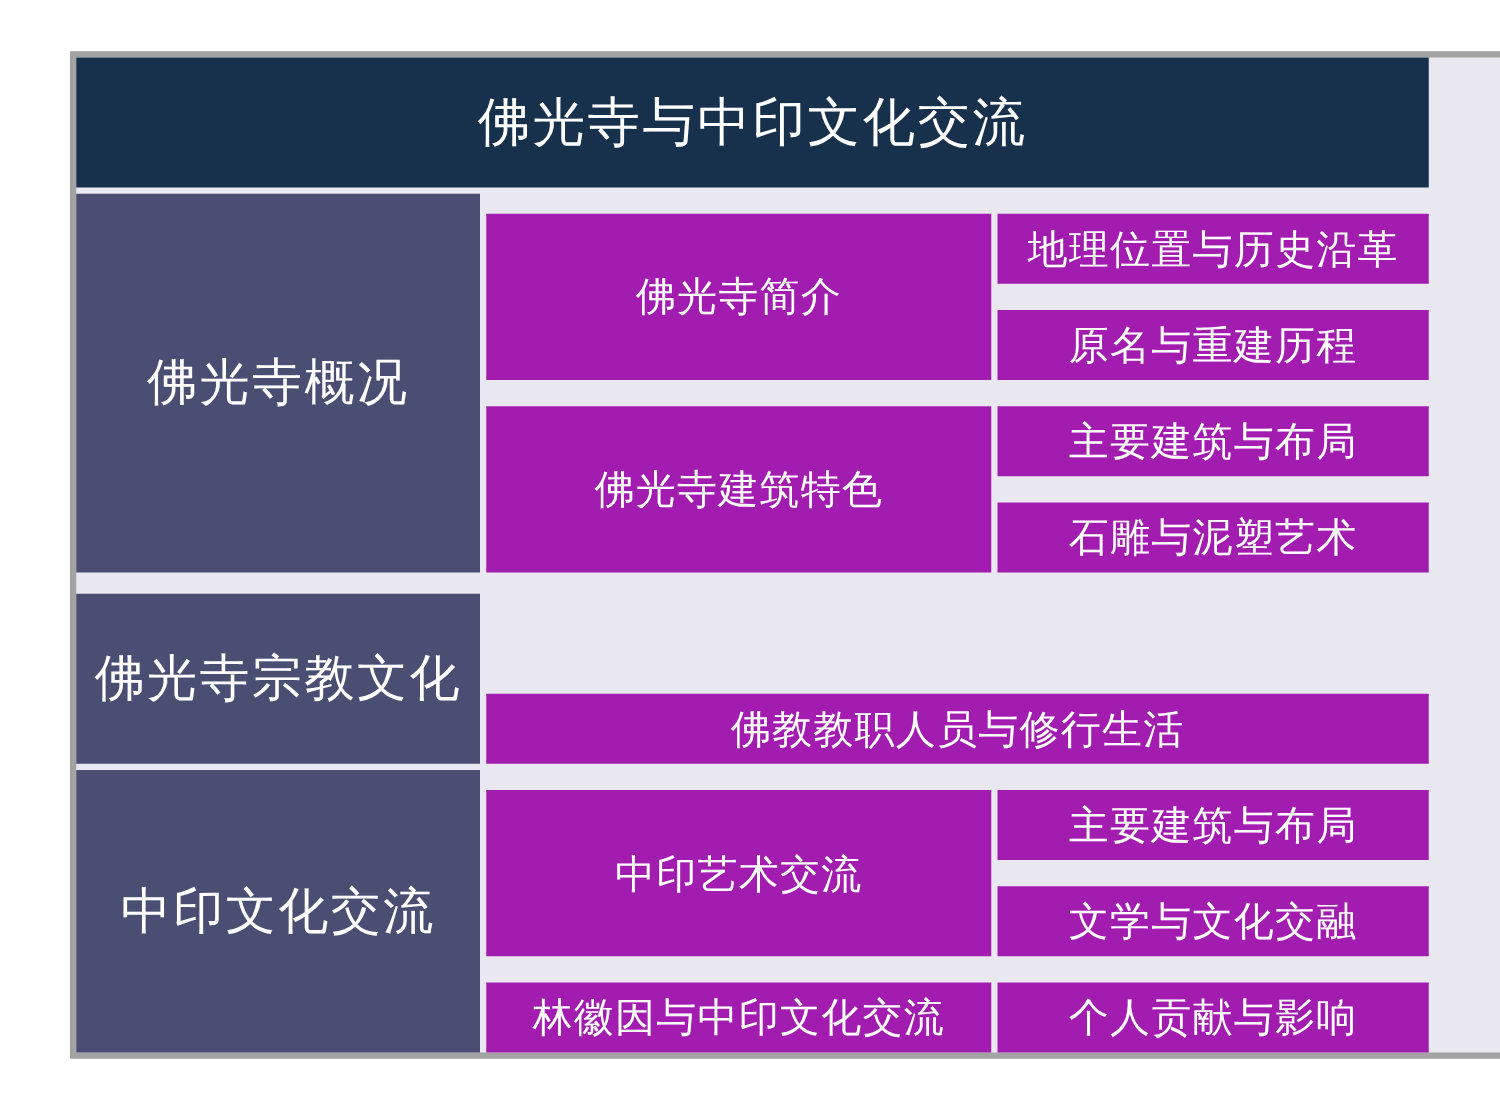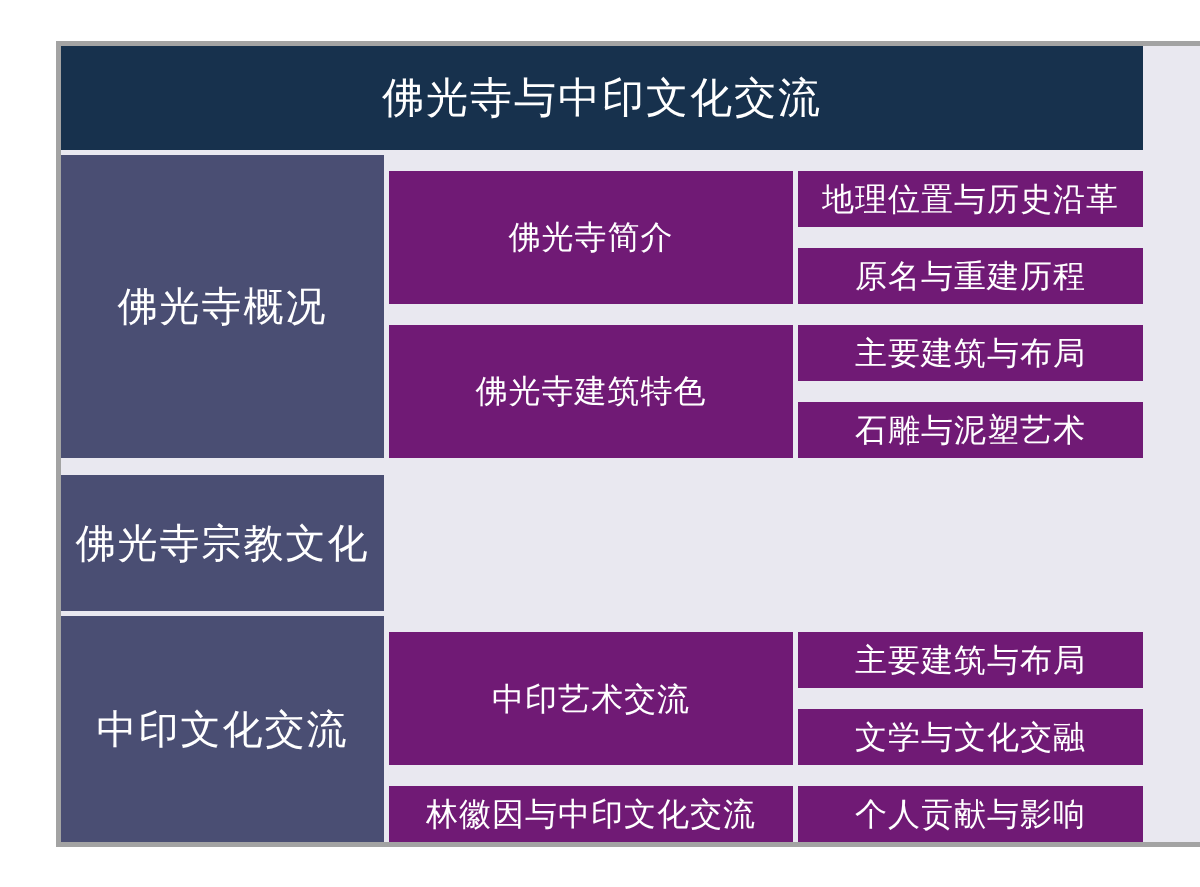--- a/index.html
+++ b/index.html
@@ -34,21 +34,21 @@
     background: #17314d;
     font-size: 42px;
     letter-spacing: 2px;
   }
   .lv1 {
     background: #4a4e73;
     font-size: 40px;
     letter-spacing: 2px;
   }
   .lv2 {
-    background: #701a75;
+    background: #a21caf;
     font-size: 32px;
     letter-spacing: 1px;
     margin-top: 16px;
   }
   
   .s1      { grid-column: 1; grid-row: 2 / 6; }
   .s1c1    { grid-column: 2; grid-row: 2 / 4; }
   .s1c1g1  { grid-column: 3; grid-row: 2; }
   .s1c1g2  { grid-column: 3; grid-row: 3; }
   .s1c2    { grid-column: 2; grid-row: 4 / 6; }
@@ -72,20 +72,21 @@
 
   <div class="cell lv1 s1">佛光寺概况</div>
   <div class="cell lv2 s1c1">佛光寺简介</div>
   <div class="cell lv2 s1c1g1">地理位置与历史沿革</div>
   <div class="cell lv2 s1c1g2">原名与重建历程</div>
   <div class="cell lv2 s1c2">佛光寺建筑特色</div>
   <div class="cell lv2 s1c2g1">主要建筑与布局</div>
   <div class="cell lv2 s1c2g2">石雕与泥塑艺术</div>
 
   <div class="cell lv1 s2">佛光寺宗教文化</div>
+  <div class="cell lv2 s2c2">佛教教职人员与修行生活</div>
 
   <div class="cell lv1 s3">中印文化交流</div>
   <div class="cell lv2 s3c1">中印艺术交流</div>
   <div class="cell lv2 s3c1g1">主要建筑与布局</div>
   <div class="cell lv2 s3c1g2">文学与文化交融</div>
   <div class="cell lv2 s3c2">林徽因与中印文化交流</div>
   <div class="cell lv2 s3c2g1">个人贡献与影响</div>
 </div>
 
 </body></html>

